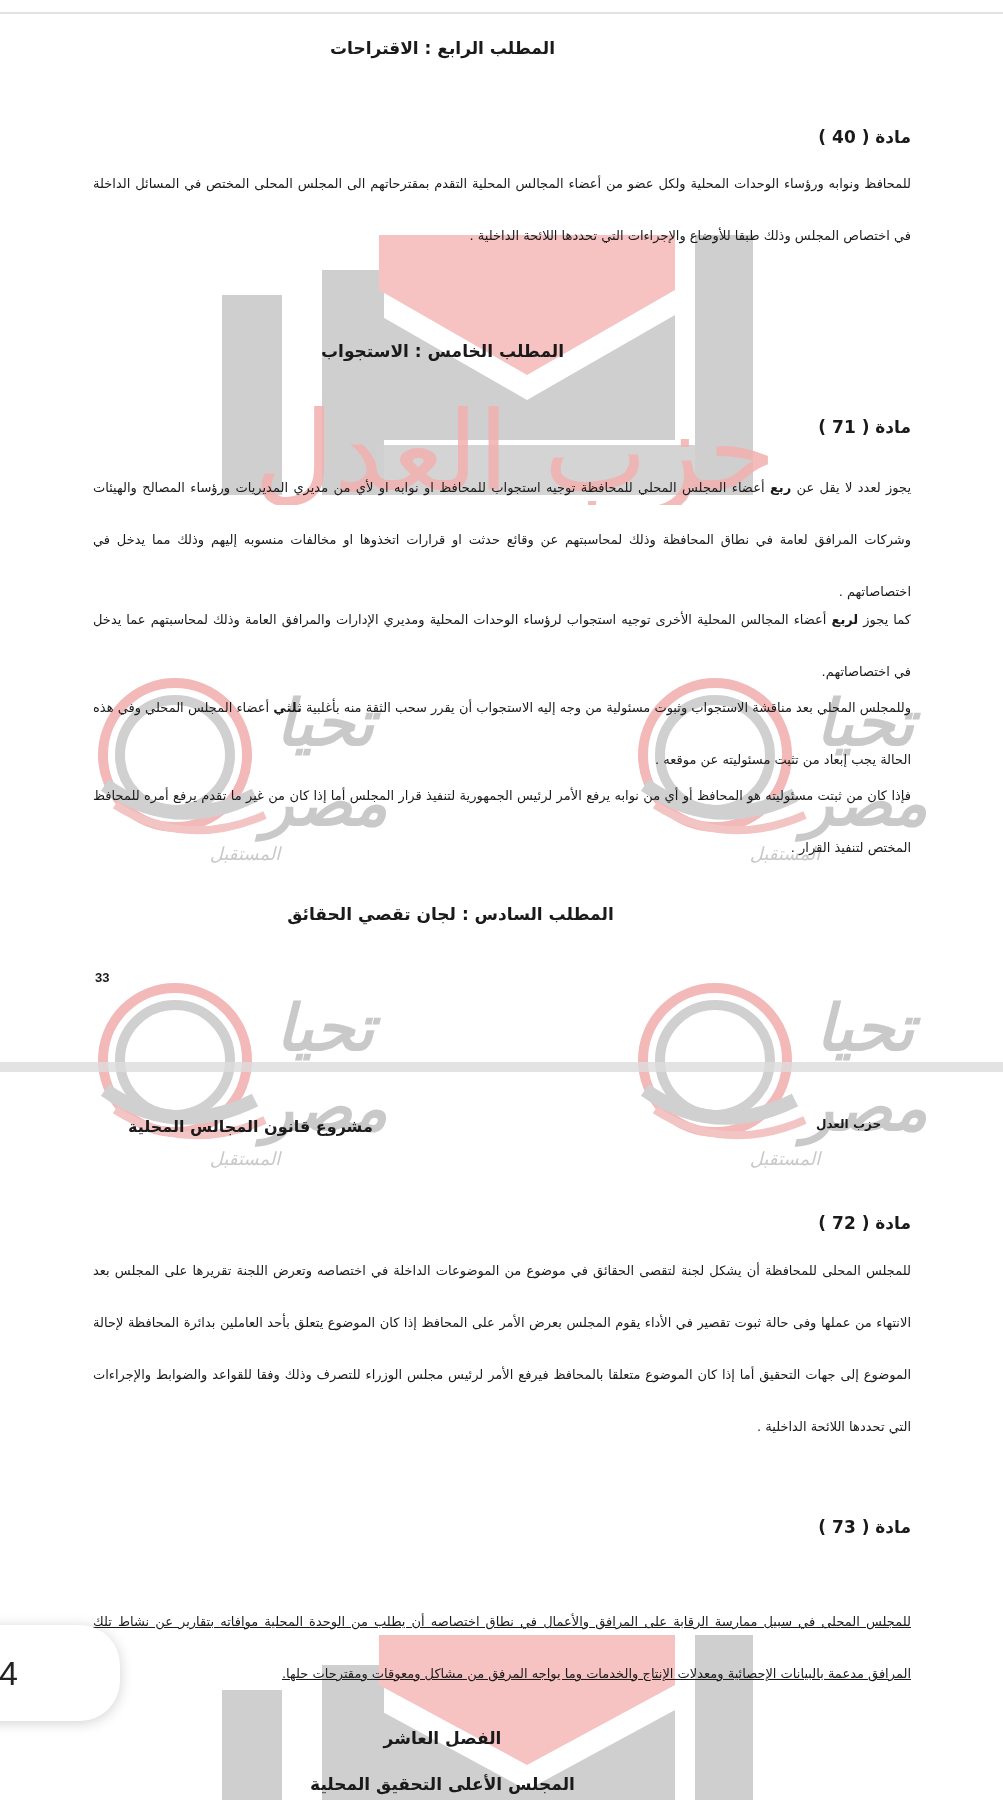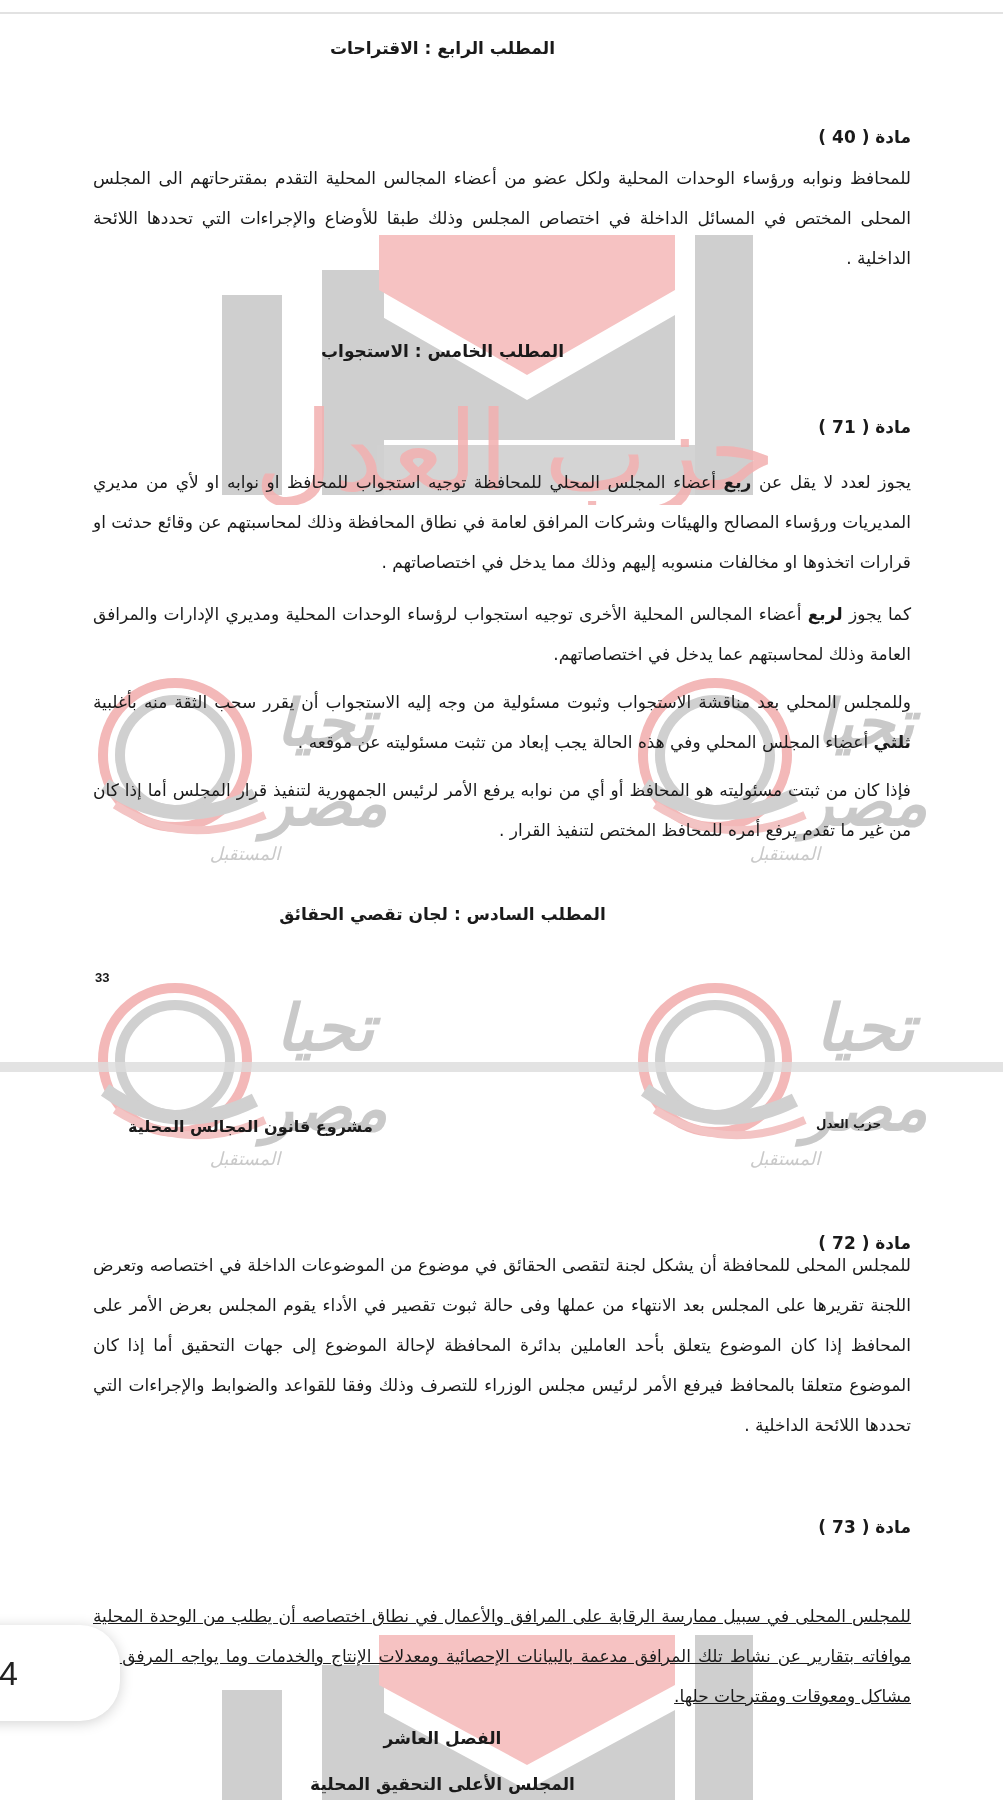--- a/index.html
+++ b/index.html
@@ -15,21 +15,21 @@
     .wm-adl-text { left: 255px; top: 395px; width: 520px; height: 110px; }
     .wm-tahya { width: 320px; height: 210px; }
     .wm-tahya.l1 { left: 95px; top: 655px; }
     .wm-tahya.r1 { left: 635px; top: 655px; }
     .wm-tahya.l2 { left: 95px; top: 960px; }
     .wm-tahya.r2 { left: 635px; top: 960px; }
     .wm-adl-logo2 { left: 222px; top: 1635px; width: 562px; height: 180px; }
 
     .heading { position: absolute; left: 0; width: 861px; text-align: center; font-weight: bold; font-size: 17px; z-index: 2; padding-left: 24px; }
     .article-title { position: absolute; right: 92px; font-weight: bold; font-size: 17px; direction: rtl; z-index: 2; }
-    .para { position: absolute; right: 92px; width: 818px; font-size: 17px; line-height: 40px; text-align: justify; text-align-last: right; direction: rtl; z-index: 2; }
+    .para { position: absolute; right: 92px; width: 818px; font-size: 13px; line-height: 52px; text-align: justify; text-align-last: right; direction: rtl; z-index: 2; }
     .para b { font-weight: bold; }
 
     .footer-num { position: absolute; left: 95px; top: 970px; font-weight: bold; font-size: 13px; font-family: "Liberation Sans", sans-serif; z-index: 2; }
     .footer-left { position: absolute; left: 128px; top: 1117px; font-weight: bold; font-size: 16px; z-index: 2; }
     .footer-right { position: absolute; left: 816px; top: 1117px; font-weight: bold; font-size: 12px; z-index: 2; }
 
     .page-badge { position: absolute; left: -20px; top: 1625px; width: 140px; height: 96px; background: #fff; border-radius: 0 40px 40px 0; box-shadow: 0 2px 14px rgba(0,0,0,.18); display: flex; align-items: center; justify-content: flex-end; padding-right: 24px; z-index: 3; }
     .page-badge span { font-family: "Liberation Sans", sans-serif; font-size: 34px; color: #222; }
   </style>
 </head>
@@ -103,27 +103,27 @@
 <div class="para" style="top:158px;">للمحافظ ونوابه ورؤساء الوحدات المحلية ولكل عضو من أعضاء المجالس المحلية التقدم بمقترحاتهم الى المجلس المحلى المختص في المسائل الداخلة في اختصاص المجلس وذلك طبقا للأوضاع والإجراءات التي تحددها اللائحة الداخلية .</div>
 
 <div class="heading" style="top:341px;">المطلب الخامس : الاستجواب</div>
 
 <div class="article-title" style="top:417px;">مادة ( 71 )</div>
 <div class="para" style="top:462px;"><span>يجوز لعدد لا يقل عن </span><b>ربع</b><span> أعضاء المجلس المحلي للمحافظة توجيه استجواب للمحافظ او نوابه او لأي من مديري المديريات ورؤساء المصالح والهيئات وشركات المرافق لعامة في نطاق المحافظة وذلك لمحاسبتهم عن وقائع حدثت او قرارات اتخذوها او مخالفات منسوبه إليهم وذلك مما يدخل في اختصاصاتهم .</span></div>
 <div class="para" style="top:594px;margin-left:34px;"><span>كما يجوز </span><b>لربع</b><span> أعضاء المجالس المحلية الأخرى توجيه استجواب لرؤساء الوحدات المحلية ومديري الإدارات والمرافق العامة وذلك لمحاسبتهم عما يدخل في اختصاصاتهم.</span></div>
 <div class="para" style="top:682px;"><span>وللمجلس المحلي بعد مناقشة الاستجواب وثبوت مسئولية من وجه إليه الاستجواب أن يقرر سحب الثقة منه بأغلبية </span><b>ثلثي</b><span> أعضاء المجلس المحلي وفي هذه الحالة يجب إبعاد من تثبت مسئوليته عن موقعه .</span></div>
 <div class="para" style="top:770px;">فإذا كان من ثبتت مسئوليته هو المحافظ أو أي من نوابه يرفع الأمر لرئيس الجمهورية لتنفيذ قرار المجلس أما إذا كان من غير ما تقدم يرفع أمره للمحافظ المختص لتنفيذ القرار .</div>
 
-<div class="heading" style="top:904px;">المطلب السادس : لجان تقصي الحقائق</div>
+<div class="heading" style="top:904px;margin-left:8px;">المطلب السادس : لجان تقصي الحقائق</div>
 
 <div class="footer-num">33</div>
 <div class="footer-left">مشروع قانون المجالس المحلية</div>
 <div class="footer-right">حزب العدل</div>
 
-<div class="article-title" style="top:1213px;margin-top:20px;">مادة ( 72 )</div>
+<div class="article-title" style="top:1213px;">مادة ( 72 )</div>
 <div class="para" style="top:1245px;">للمجلس المحلى للمحافظة أن يشكل لجنة لتقصى الحقائق في موضوع من الموضوعات الداخلة في اختصاصه وتعرض اللجنة تقريرها على المجلس بعد الانتهاء من عملها وفى حالة ثبوت تقصير في الأداء يقوم المجلس بعرض الأمر على المحافظ إذا كان الموضوع يتعلق بأحد العاملين بدائرة المحافظة  لإحالة الموضوع إلى جهات التحقيق أما إذا كان الموضوع متعلقا بالمحافظ فيرفع الأمر لرئيس مجلس الوزراء للتصرف وذلك وفقا للقواعد والضوابط والإجراءات التي تحددها اللائحة الداخلية .</div>
 
 <div class="article-title" style="top:1517px;">مادة ( 73 )</div>
 <div class="para" style="top:1596px;text-decoration:underline;">للمجلس المحلى في سبيل ممارسة الرقابة على المرافق والأعمال في نطاق اختصاصه أن يطلب من الوحدة المحلية موافاته بتقارير عن نشاط تلك المرافق مدعمة بالبيانات الإحصائية ومعدلات الإنتاج والخدمات وما يواجه المرفق من مشاكل ومعوقات ومقترحات حلها.</div>
 
 <div class="heading" style="top:1728px;">الفصل العاشر</div>
 <div class="heading" style="top:1774px;">المجلس الأعلى التحقيق المحلية</div>
 
 <div class="page-badge">
   <span>34</span>

